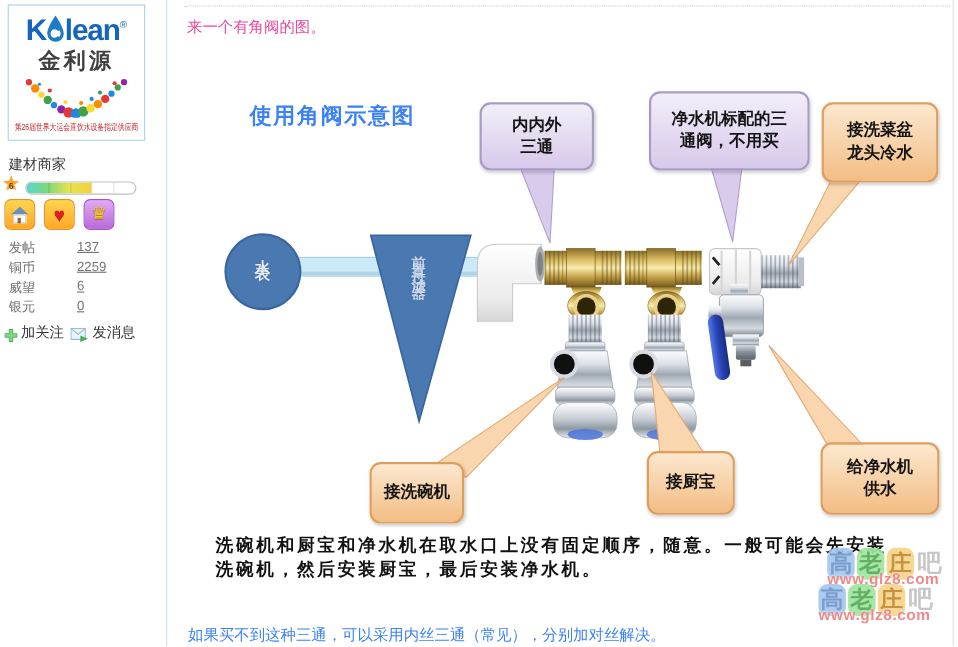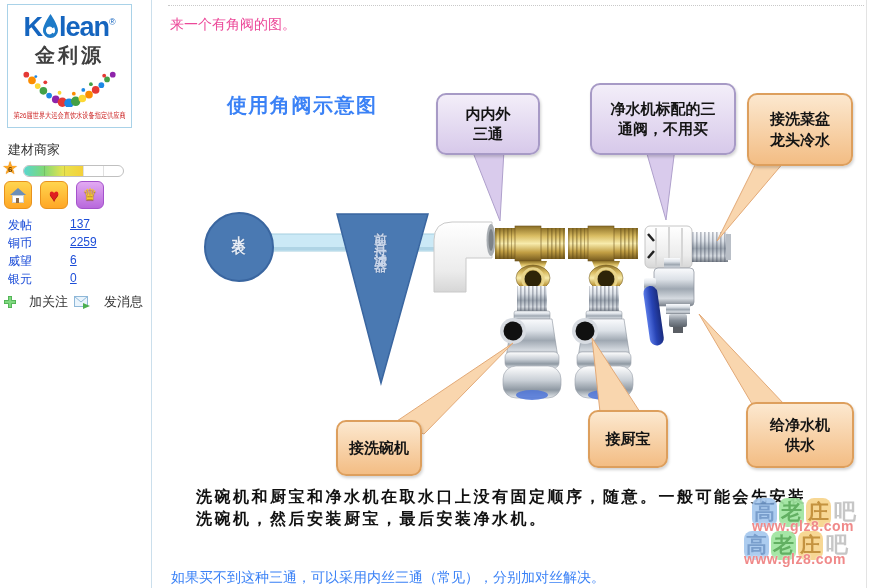--- a/index.html
+++ b/index.html
@@ -29,25 +29,25 @@
   .badge{width:28px;height:28px;border-radius:6px;display:flex;align-items:center;justify-content:center;box-sizing:border-box;}
   .badge.orange{background:linear-gradient(#ffd54f,#ffa726);border:1px solid #e8921c;}
   .badge.purple{background:linear-gradient(#e2aaf2,#b868dc);border:1px solid #a452cc;}
   .house{position:relative;width:16px;height:15px;}
   .house .roof{position:absolute;left:0;top:0;width:0;height:0;border-left:8px solid transparent;border-right:8px solid transparent;border-bottom:7px solid #6c8fb8;}
   .house .body{position:absolute;left:2px;top:7px;width:12px;height:8px;background:#fff;border:1px solid #cfcfcf;box-sizing:border-box;}
   .house .door{position:absolute;left:6px;top:10px;width:3px;height:5px;background:#8a6a4a;}
   .heart-glyph{font-size:17px;color:#e02020;line-height:1;text-shadow:0 1px 0 #a01010;}
   .crown-glyph{font-size:16px;color:#f6cb2e;line-height:1;text-shadow:0 1px 1px #8a5a00;}
   .stats{position:absolute;left:8px;top:217px;width:135px;}
-  .stat-row{height:18px;font-size:12px;color:#1d4ed8;position:relative;}
+  .stat-row{height:18px;font-size:12px;color:#737373;position:relative;}
   .stat-label{position:absolute;left:0;top:0;}
   .stat-value{position:absolute;left:62px;top:0;text-decoration:underline;}
   .action-row{position:absolute;left:4px;top:293px;display:flex;align-items:center;gap:6px;font-size:13px;color:#333;}
-  .follow-link,.message-link{display:flex;align-items:center;gap:13px;cursor:pointer;}
+  .follow-link,.message-link{display:flex;align-items:flex-end;gap:3px;cursor:pointer;}
 
   
   .top-dotted{position:absolute;left:168px;top:5px;width:696px;border-top:1px dotted #c9c9c9;}
   .right-edge{position:absolute;left:866px;top:0;width:1px;height:588px;background:#e3e3e3;}
   .intro{position:absolute;left:170px;top:16px;font-size:14px;color:#ec4899;}
   .outro{position:absolute;left:171px;top:569px;font-size:14px;color:#3b82f6;}
 
   .diagram-title{position:absolute;left:227px;top:92px;font-size:20px;font-weight:bold;color:#3b82f6;letter-spacing:1.5px;}
   .vlabel{position:absolute;writing-mode:vertical-rl;text-orientation:upright;font-weight:bold;}
   .meter-label{left:230px;top:225px;font-size:14px;color:#e6edf6;letter-spacing:5px;text-shadow:0 0 1px #2e4f80;}

